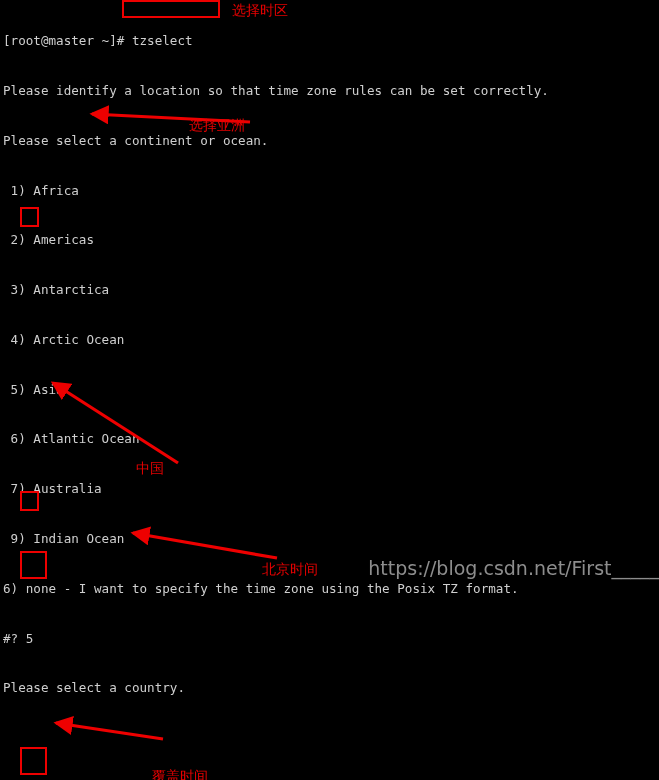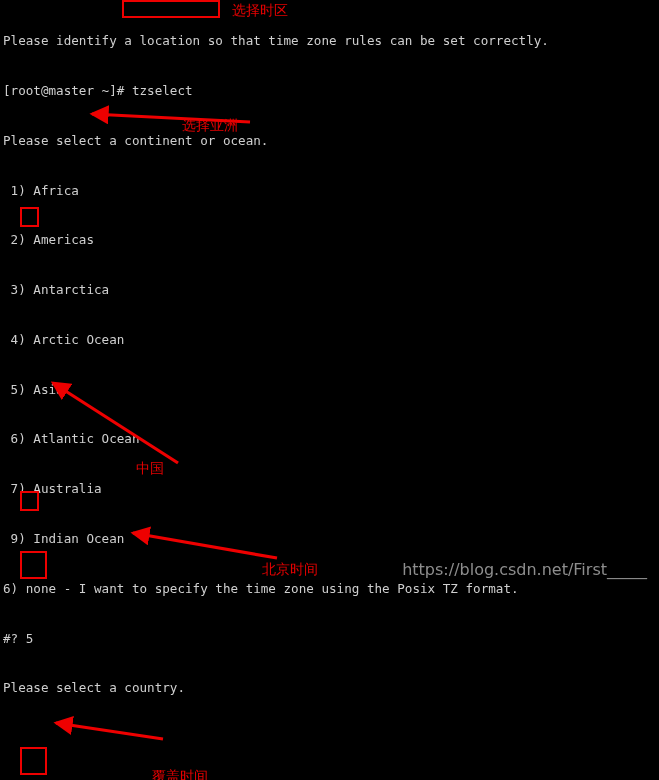--- a/index.html
+++ b/index.html
@@ -20,32 +20,32 @@
   .overlay{position:absolute;left:0;top:0;width:659px;height:587px;pointer-events:none;}
   .hl{
     position:absolute;border:2px solid #ee0000;box-sizing:border-box;
   }
   .anno{
     position:absolute;color:#e60000;
     font-family:"DejaVu Sans","Liberation Sans",sans-serif;
     font-size:14px;line-height:16px;font-weight:400;white-space:nowrap;
   }
   .wm{
-    position:absolute;right:12px;bottom:8px;color:#8d8d8d;
+    position:absolute;right:0;bottom:8px;color:#8d8d8d;
     font-family:"DejaVu Sans","Liberation Sans",sans-serif;
-    font-size:16px;white-space:nowrap;
+    font-size:19px;white-space:nowrap;
   }
   svg.arrows{position:absolute;left:0;top:0;width:659px;height:780px;}
 </style>
 </head>
 <body>
 
 <div id="term">
+  <span class="line"><span>[root@master ~]#</span><span> </span><span>tzselect</span></span>
   <span class="line">Please identify a location so that time zone rules can be set correctly.</span>
-  <span class="line"><span>[root@master ~]#</span><span> </span><span>tzselect</span></span>
   <span class="line">Please select a continent or ocean.</span>
   <span class="line"> 1) Africa</span>
   <span class="line"> 2) Americas</span>
   <span class="line"> 3) Antarctica</span>
   <span class="line"> 4) Arctic Ocean</span>
   <span class="line"> 5) Asia</span>
   <span class="line"> 6) Atlantic Ocean</span>
   <span class="line"> 7) Australia</span>
   <span class="line"> 9) Indian Ocean</span>
   <span class="line">6) none - I want to specify the time zone using the Posix TZ format.</span>
@@ -104,19 +104,19 @@
         <path d="M0,0 L6,3 L0,6 z" fill="#ee0000"></path>
       </marker>
     </defs>
     <line x1="250" y1="122" x2="92" y2="114" stroke="#ee0000" stroke-width="3.2" marker-end="url(#ah)"></line>
     <line x1="178" y1="463" x2="53" y2="383" stroke="#ee0000" stroke-width="3.2" marker-end="url(#ah)"></line>
     <line x1="277" y1="558" x2="133" y2="533" stroke="#ee0000" stroke-width="3.2" marker-end="url(#ah)"></line>
     <line x1="163" y1="739" x2="56" y2="723" stroke="#ee0000" stroke-width="3.2" marker-end="url(#ah)"></line>
   </svg>
 
   <div class="anno" style="left:232px;top:2px;">选择时区</div>
-  <div class="anno" style="left:182px;top:117px;">选择亚洲</div>
+  <div class="anno" style="left:189px;top:117px;">选择亚洲</div>
   <div class="anno" style="left:136px;top:460px;">中国</div>
   <div class="anno" style="left:262px;top:561px;">北京时间</div>
   <div class="anno" style="left:152px;top:740px;margin-top:28px;">覆盖时间</div>
 
   <div class="wm">https://blog.csdn.net/First_____</div>
 </div>
 
 </body></html>

